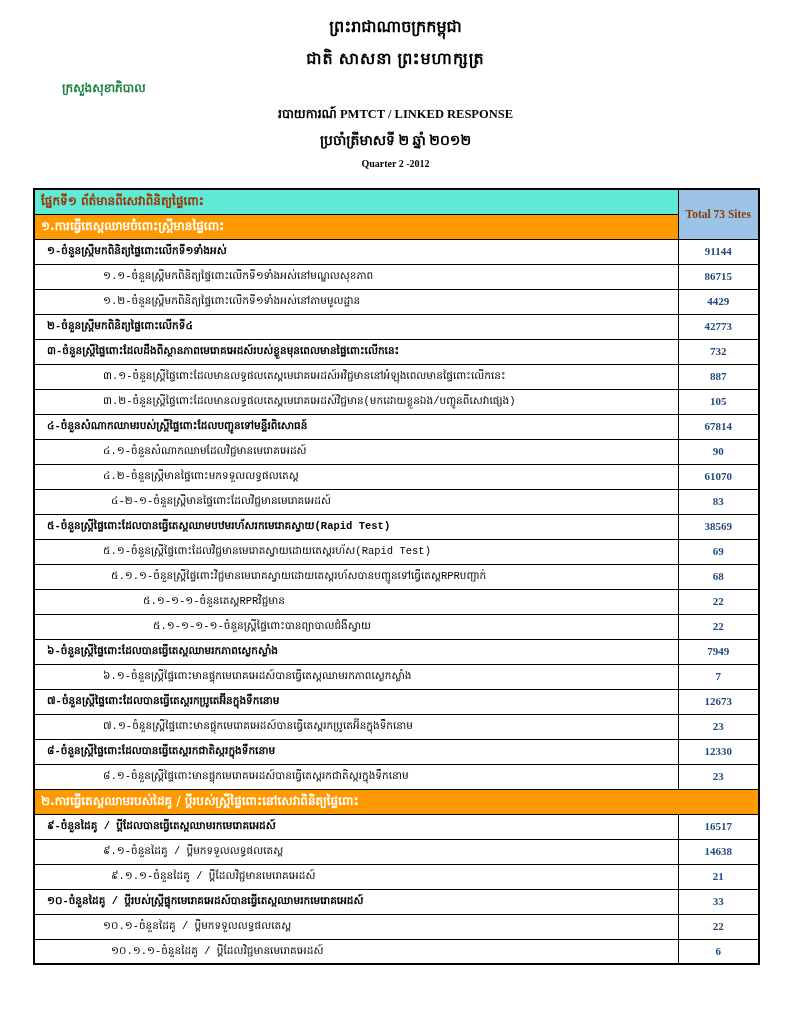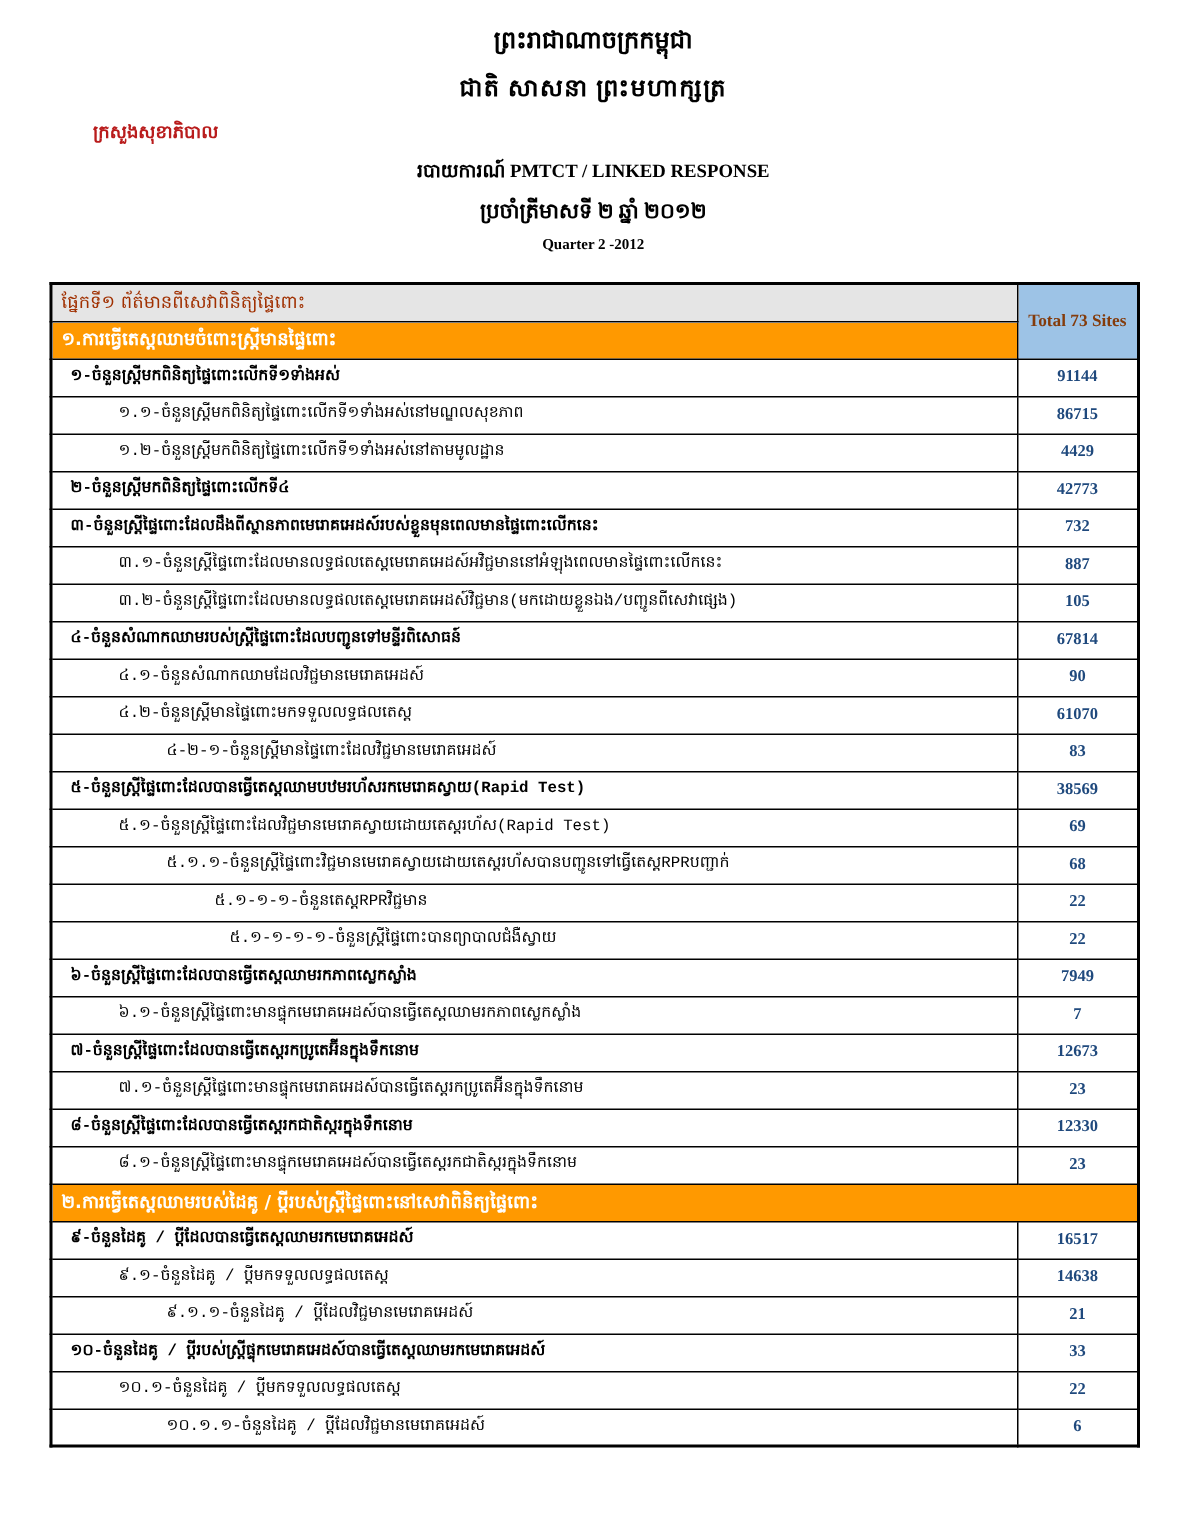--- a/index.html
+++ b/index.html
@@ -5,46 +5,46 @@
   * { margin:0; padding:0; box-sizing:border-box; }
   html,body { width:791px; height:1024px; background:#ffffff;
     font-family:"Liberation Serif","DejaVu Sans",serif; }
   .page { position:relative; width:791px; height:980px; background:#fff; overflow:hidden; }
 
   
   .doc-header { position:absolute; left:0; top:0; width:100%; }
   .hdr-line { position:absolute; left:0; width:791px; text-align:center; font-weight:bold; color:#000; }
   .hdr-kingdom   { top:16px;  font-size:16px; }
   .hdr-motto     { top:48px;  font-size:16px; letter-spacing:1px; }
-  .hdr-ministry  { position:absolute; left:62px; top:80px; font-size:12px; font-weight:bold; color:#b91c1c; }
+  .hdr-ministry  { position:absolute; left:62px; top:80px; font-size:12px; font-weight:bold; color:#15803d; }
   .hdr-report    { top:106px; font-size:12.5px; }
   .hdr-period    { top:131px; font-size:14px; }
   .hdr-quarter   { top:158px; font-size:10px; font-family:"Liberation Serif",serif; }
 
   
   table.report { position:absolute; left:33px; top:188px; width:725px;
     border-collapse:collapse; table-layout:fixed; border:2.5px solid #000; }
   td { border:1.6px solid #000; font-size:10.5px; height:25px; padding:2px 6px;
     line-height:1.15; overflow:hidden; white-space:nowrap; vertical-align:middle;
     font-family:"DejaVu Sans","Liberation Sans",sans-serif; }
   col.c-label { width:644px; }
   col.c-value { width:81px; }
 
-  .green  { background:#e5e5e5; color:#A03000; font-weight:normal; font-size:12px; }
+  .green  { background:#5eead4; color:#A03000; font-weight:bold; font-size:12px; }
   .orange { background:#FF9900; color:#FFFFFF; font-weight:bold; font-size:12px; }
   .total-cell { background:#9DC3E6; color:#843C0C; font-weight:bold; text-align:center;
     font-size:11.5px; font-family:"Liberation Serif",serif; white-space:normal; }
 
   td.label { color:#000;font-family:Liberation Mono, monospace; }
   td.label.bold { font-weight:bold; }
   td.val { text-align:center; color:#1F497D; font-weight:bold; font-size:11px;
     font-family:"Liberation Serif",serif; }
 
   .ind1 { padding-left:12px; }
-  .ind2 { padding-left:44px; }
+  .ind2 { padding-left:68px; }
   .ind3 { padding-left:76px; }
   .ind4 { padding-left:108px; }
   .ind5 { padding-left:118px; }
 </style>
 </head>
 <body>
 
 <div class="page">
 
   <div class="doc-header">

